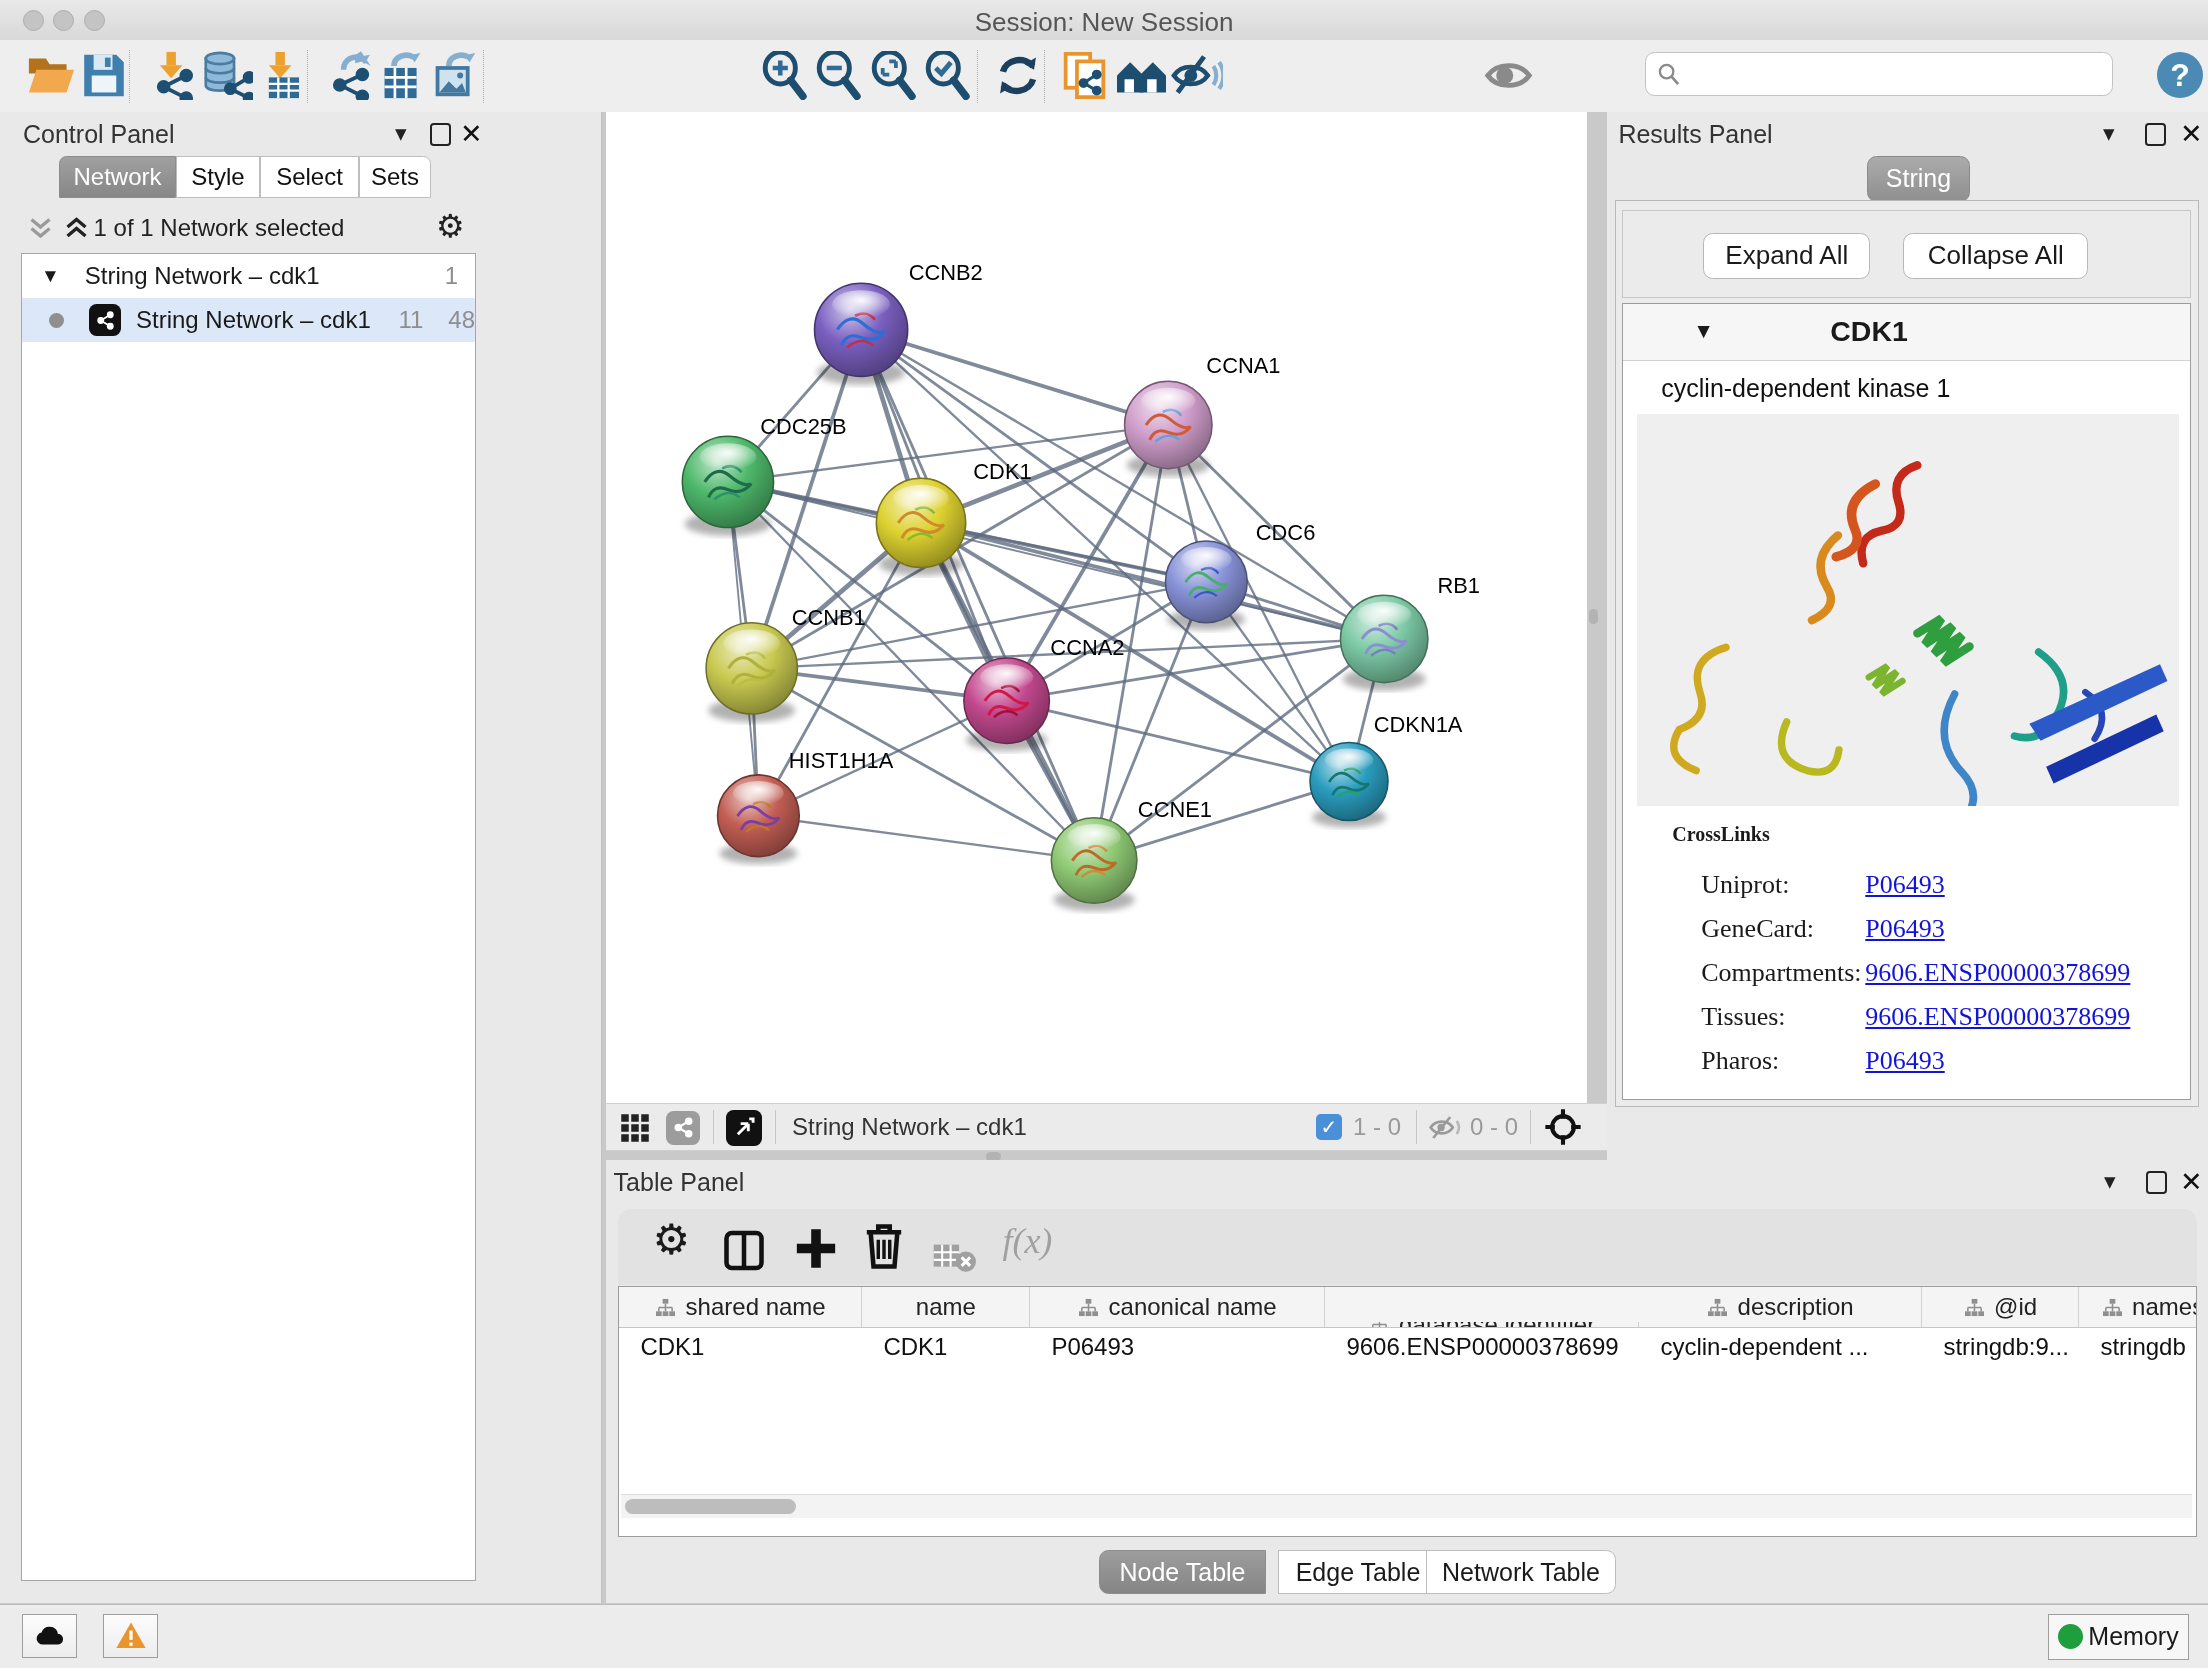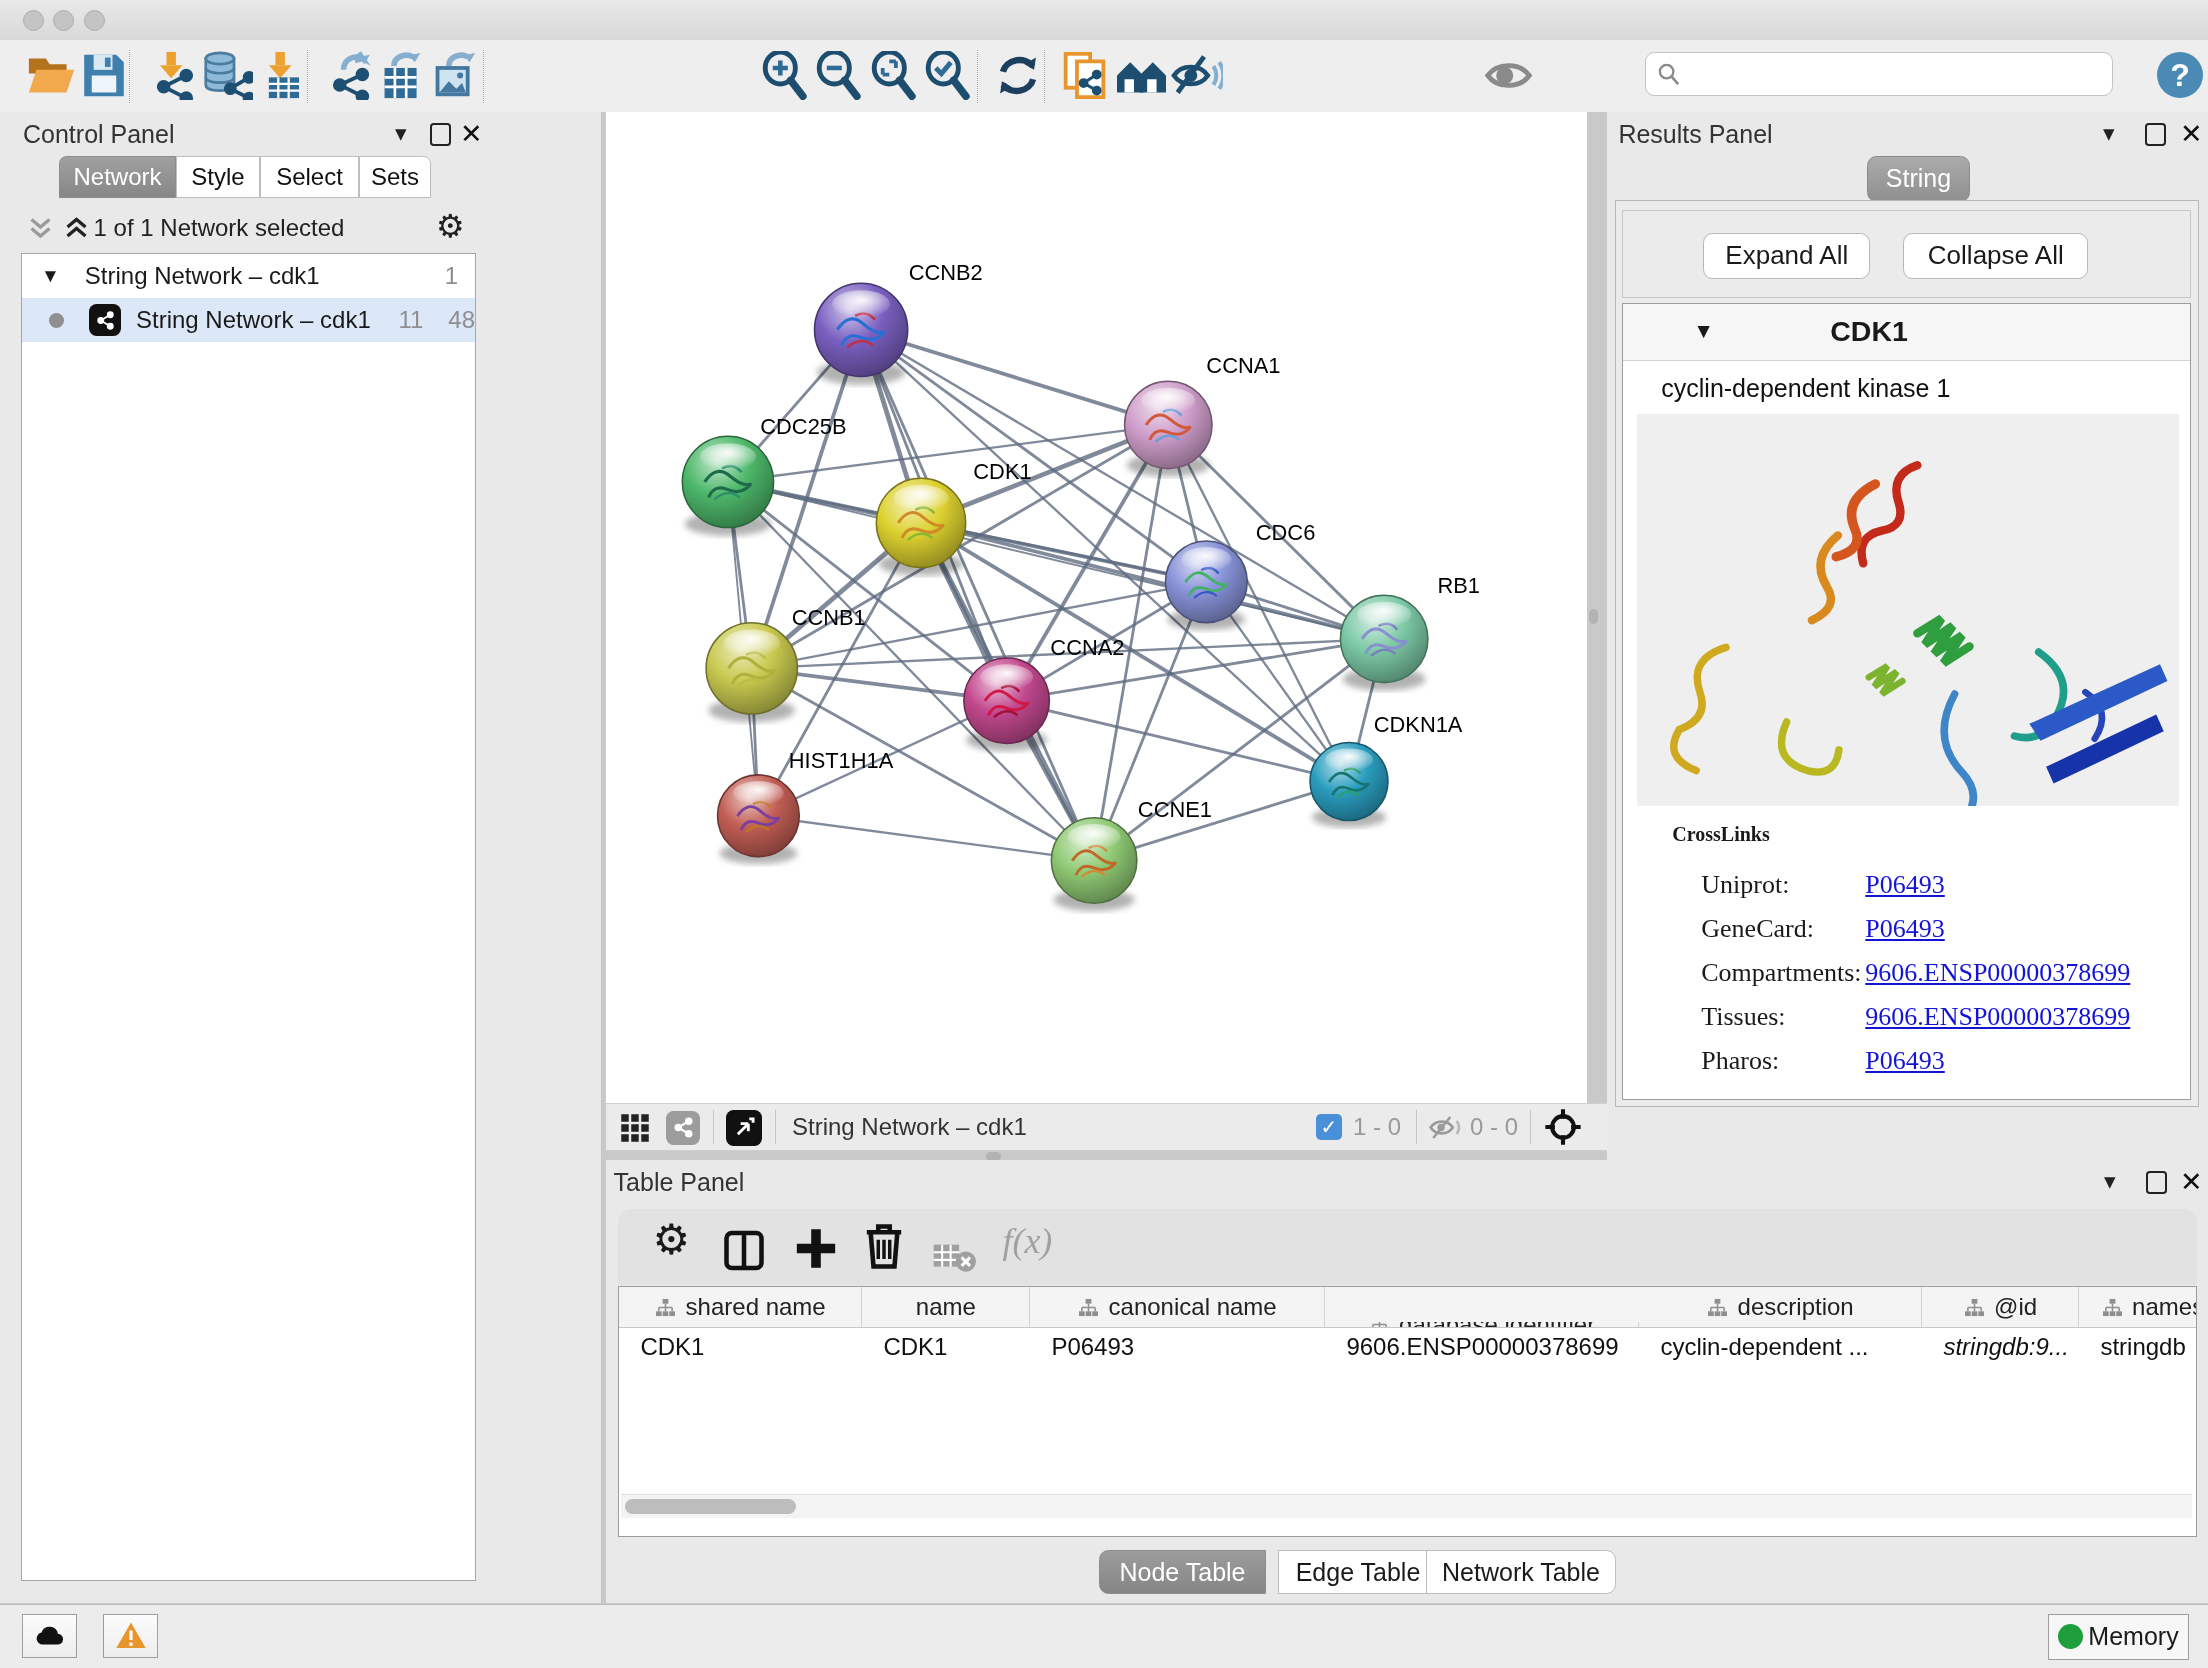--- a/index.html
+++ b/index.html
@@ -91,20 +91,21 @@
   .mem-dot{width:25px;height:25px;border-radius:50%;background:#1f9e3e}
   svg{display:block}
 </style>
 </head>
 <body>
 
 <div class="abs titlebar">
   <div class="abs tl-dot" style="left:23px"></div>
   <div class="abs tl-dot" style="left:53px"></div>
   <div class="abs tl-dot" style="left:84px"></div>
+  <div class="abs win-title">Session: New Session</div>
 </div>
 
 <div class="abs toolbar">
   <svg class="abs tb-ico" style="left:25px" width="53" height="49" viewBox="0 0 28 26">
     <path d="M2 4h9l2 3h9v5H2z" fill="#b5721d"></path>
       <path d="M2 22 6 10h20l-4 12z" fill="#f2a94e"></path>
   </svg>
   <svg class="abs tb-ico" style="left:80px" width="48" height="49" viewBox="0 0 25 26">
     <path d="M2 2h17l4 4v18H2z" fill="#3e7fae"></path>
       <rect x="7" y="2" width="10" height="8" fill="#d9e9f3"></rect>
@@ -731,21 +732,21 @@
           </svg>
           <span>namespace</span>
         </div>
       </div>
     <div class="abs tbl-row" id="tbl-row">
         <div class="td" style="width: 243px;">CDK1</div>
         <div class="td" style="width: 168px;">CDK1</div>
         <div class="td" style="width: 295px;">P06493</div>
         <div class="td" style="width: 314px;">9606.ENSP00000378699</div>
         <div class="td" style="width: 283px;">cyclin-dependent ...</div>
-        <div class="td" style="width: 157px; font-style: italic;">stringdb:9...</div>
+        <div class="td" style="width: 157px;">stringdb:9...</div>
         <div class="td" style="width: 200px;">stringdb</div>
       </div>
     <div class="abs hscroll">
       <div class="abs hthumb"></div>
     </div>
   </div>
 
   <div class="abs bottom-tab active" style="left:493px;width:167px;border-radius:9.5px 0 0 9.5px">Node Table</div>
   <div class="abs bottom-tab" style="left:672px;width:160px">Edge Table</div>
   <div class="abs bottom-tab" style="left:820px;width:190px;border-radius:0 9.5px 9.5px 0">Network Table</div>

